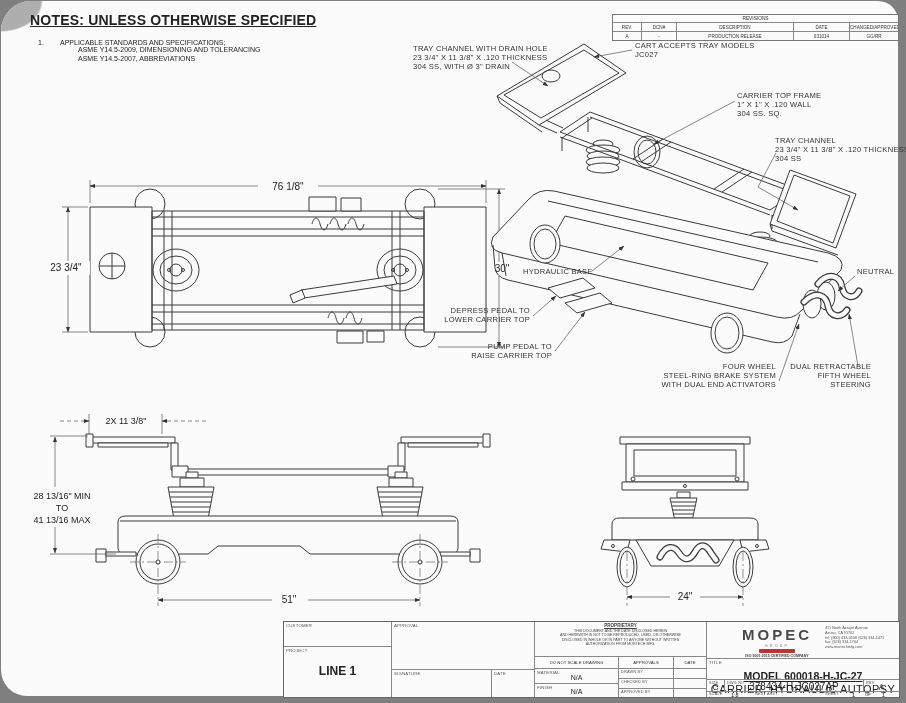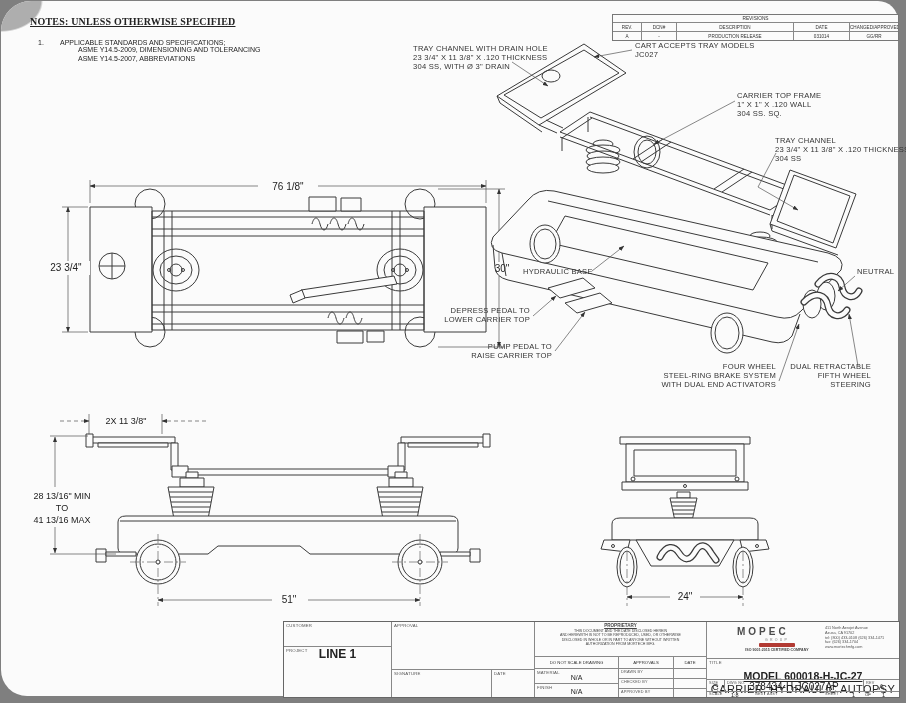--- a/index.html
+++ b/index.html
@@ -18,21 +18,21 @@
   .dim{font-size:10px;fill:#222;}
   .dim2{font-size:9px;fill:#222;}
   .ln{stroke:#3a3a3a;stroke-width:1;fill:none;}
   .lnw{stroke:#3a3a3a;stroke-width:1;fill:#fbfbfb;}
   .thin{stroke:#555;stroke-width:.7;fill:none;}
   .cl{stroke:#666;stroke-width:.7;fill:none;stroke-dasharray:9 3 2 3;}
   .mask{fill:#fbfbfb;stroke:none;}
 
   
   .notes{position:absolute;left:30px;top:11px;color:#222;}
-  .notes .h{font-size:10px;font-weight:bold;text-decoration:underline;letter-spacing:.2px;font-family:Liberation Serif, serif;}
+  .notes .h{font-size:14px;font-weight:bold;text-decoration:underline;letter-spacing:.2px;}
   .notes .row{display:flex;margin-top:10px;font-size:7px;}
   .notes .num{width:22px;margin-left:8px;}
   .notes .sub{margin-left:18px;font-size:7px;line-height:8.5px;}
 
   
   .rev{position:absolute;left:612px;top:14px;width:285px;border:1px solid #777;
        font-size:4.6px;color:#333;background:#fbfbfb;}
   .rev .tr{display:flex;border-top:1px solid #888;}
   .rev .tr:first-child{border-top:none;}
   .rev .ttl{text-align:center;padding:1px 0;font-size:4.8px;}
@@ -42,21 +42,21 @@
 
   
   .tb{position:absolute;left:283px;top:621px;width:615px;height:75px;border:1px solid #666;
       background:#fbfbfb;color:#333;}
   .cell{position:absolute;box-sizing:border-box;border-left:1px solid #888;border-top:1px solid #888;}
   .lbl{position:absolute;left:2px;top:1px;font-size:4.3px;color:#555;letter-spacing:.2px;white-space:nowrap;}
   .big{width:100%;text-align:center;font-weight:bold;font-size:12px;color:#222;}
   .na{width:100%;text-align:center;font-size:7px;color:#222;}
   .prop{font-size:3.6px;line-height:4.6px;text-align:center;color:#444;padding-top:2px;}
   .prop .pt{font-size:4.6px;font-weight:bold;text-decoration:underline;}
-  .brand{font-size:10px;font-weight:bold;letter-spacing:3px;color:#4a4a4a;}
+  .brand{font-size:15px;font-weight:bold;letter-spacing:3px;color:#4a4a4a;text-align:center;}
   .brandsub{font-size:3.5px;letter-spacing:2.2px;color:#777;text-align:center;margin-top:.5px;}
   .redbar{width:36px;height:4px;margin:1px auto 1px;border-radius:1px;}
   .iso9001{font-size:3.6px;font-weight:bold;color:#444;text-align:center;white-space:nowrap;}
   .addr{font-size:3.8px;line-height:4.8px;color:#555;}
   .model{font-size:10.5px;font-weight:bold;text-decoration:underline;text-align:center;color:#222;}
   .ttl2{font-size:11px;letter-spacing:.4px;text-align:center;color:#222;margin-top:1px;}
   .midval{font-size:10px;text-align:center;color:#222;}
   .sm{font-size:5.5px;color:#222;}
 </style>
 </head>
@@ -369,21 +369,21 @@
     </div>
   </div>
 
   <div class="tb">
 
     <div class="cell" style="left:0;top:0;width:107px;height:24px;border-left:none;border-top:none;">
       <span class="lbl">CUSTOMER</span>
     </div>
     <div class="cell" style="left:0;top:24px;width:107px;height:51px;border-left:none;">
       <span class="lbl">PROJECT</span>
-      <div class="big" style="">LINE 1</div>
+      <div class="big" style="margin-top:17px;">LINE 1</div>
     </div>
 
     <div class="cell" style="left:107px;top:0;width:143px;height:47px;border-top:none;">
       <span class="lbl">APPROVAL</span>
     </div>
     <div class="cell" style="left:107px;top:47px;width:100px;height:28px;">
       <span class="lbl">SIGNATURE</span>
     </div>
     <div class="cell" style="left:207px;top:47px;width:43px;height:28px;">
       <span class="lbl">DATE</span>

